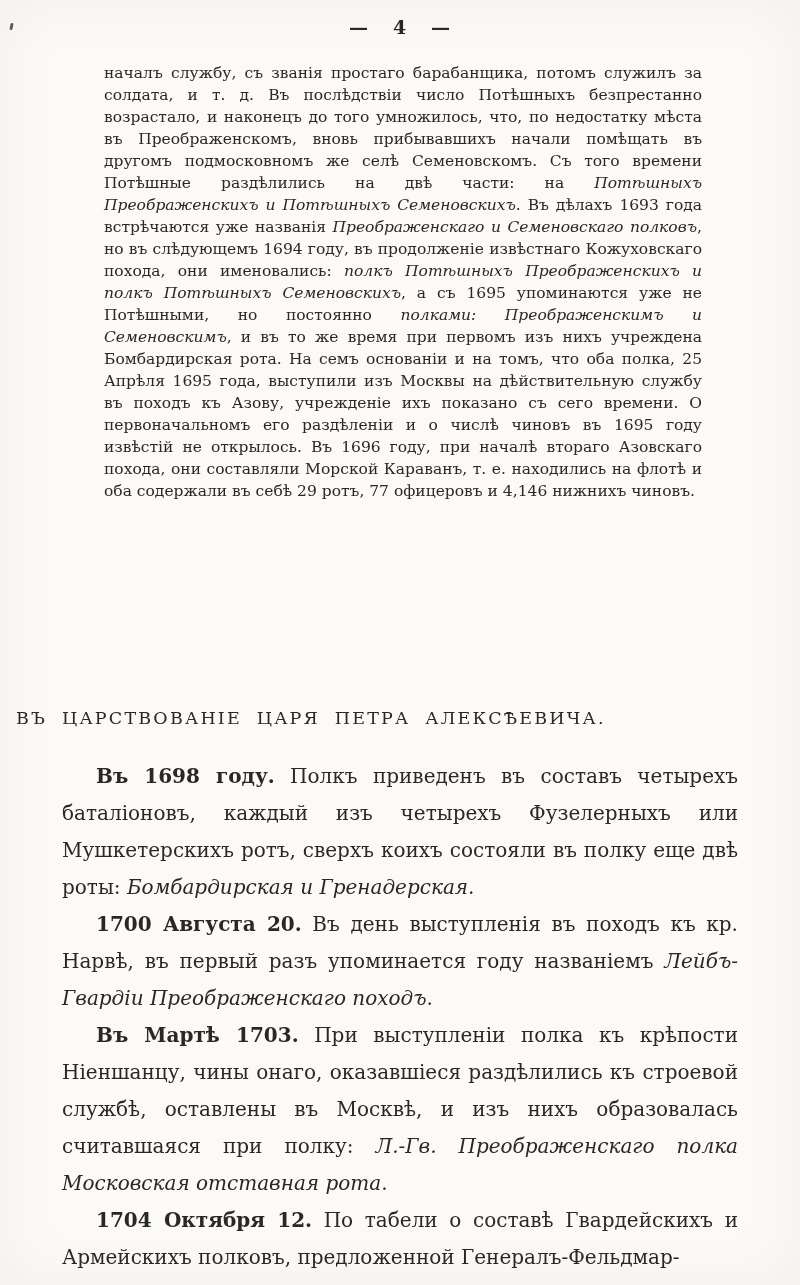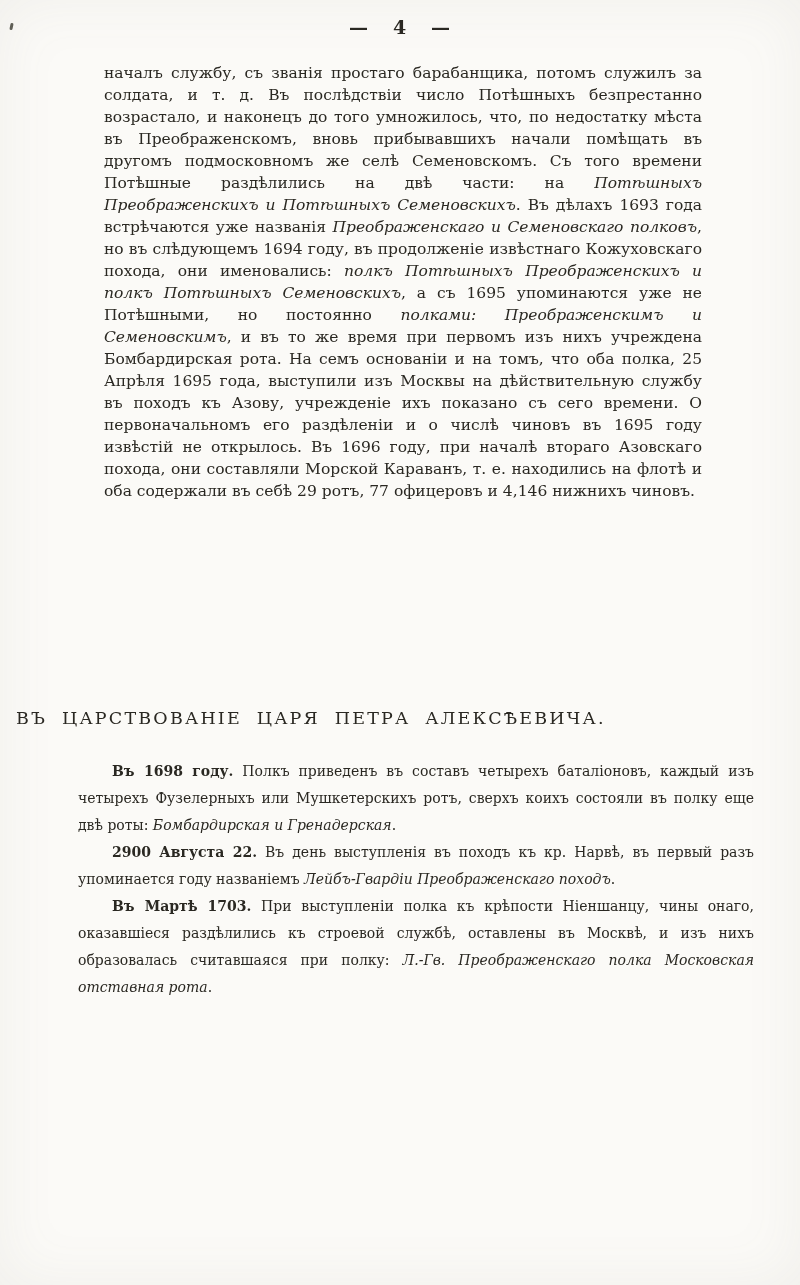--- a/index.html
+++ b/index.html
@@ -57,24 +57,24 @@
     text-align: left;
     font-size: 17.5px;
     font-weight: normal;
     letter-spacing: 2.2px;
     word-spacing: 7px;
     color: var(--ink);
   }
   .main-text {
     position: absolute;
     top: 758px;
-    left: 78px;
+    left: 62px;
     width: 676px;
-    font-size: 14px;
-    line-height: 27px;
+    font-size: 20px;
+    line-height: 37px;
     text-align: justify;
     color: var(--ink);
   }
   .entry {
     margin: 0;
     text-indent: 34px;
   }
   .seg-normal { font-style: normal; font-weight: normal; }
   .seg-italic { font-style: italic; }
   .seg-bold   { font-weight: bold; }
@@ -100,17 +100,18 @@
   <div class="page-header">
     <span class="dash">—</span><span class="page-num">4</span><span class="dash">—</span>
   </div>
 
   <div class="intro" lang="ru"><span class="seg-normal">началъ службу, съ званія простаго барабанщика, потомъ служилъ за солдата, и т. д. Въ послѣдствіи число Потѣшныхъ безпрестанно возрастало, и наконецъ до того умножилось, что, по недостатку мѣста въ Преображенскомъ, вновь прибывавшихъ начали помѣщать въ другомъ подмосковномъ же селѣ Семеновскомъ. Съ того времени Потѣшные раздѣлились на двѣ части: на </span><span class="seg-italic">Потѣшныхъ Преображенскихъ и Потѣшныхъ Семеновскихъ</span><span class="seg-normal">. Въ дѣлахъ 1693 года встрѣчаются уже названія </span><span class="seg-italic">Преображенскаго и Семеновскаго полковъ</span><span class="seg-normal">, но въ слѣдующемъ 1694 году, въ продолженіе извѣстнаго Кожуховскаго похода, они именовались: </span><span class="seg-italic">полкъ Потѣшныхъ Преображенскихъ и полкъ Потѣшныхъ Семеновскихъ</span><span class="seg-normal">, а съ 1695 упоминаются уже не Потѣшными, но постоянно </span><span class="seg-italic">полками: Преображенскимъ и Семеновскимъ</span><span class="seg-normal">, и въ то же время при первомъ изъ нихъ учреждена Бомбардирская рота. На семъ основаніи и на томъ, что оба полка, 25 Апрѣля 1695 года, выступили изъ Москвы на дѣйствительную службу въ походъ къ Азову, учрежденіе ихъ показано съ сего времени. О первоначальномъ его раздѣленіи и о числѣ чиновъ въ 1695 году извѣстій не открылось. Въ 1696 году, при началѣ втораго Азовскаго похода, они составляли Морской Караванъ, т. е. находились на флотѣ и оба содержали въ себѣ 29 ротъ, 77 офицеровъ и 4,146 нижнихъ чиновъ.</span></div>
 
   <h2 class="section-heading">ВЪ ЦАРСТВОВАНІЕ ЦАРЯ ПЕТРА АЛЕКСѢЕВИЧА.</h2>
 
   <div class="main-text" lang="ru">
     <p class="entry"><span class="seg-bold">Въ 1698 году.</span><span class="seg-normal"> Полкъ приведенъ въ составъ четырехъ баталіоновъ, каждый изъ четырехъ Фузелерныхъ или Мушкетерскихъ ротъ, сверхъ коихъ состояли въ полку еще двѣ роты: </span><span class="seg-italic">Бомбардирская и Гренадерская</span><span class="seg-normal">.</span></p>
-    <p class="entry"><span class="seg-bold">2900 Августа 22.</span><span class="seg-normal"> Въ день выступленія въ походъ къ кр. Нарвѣ, въ первый разъ упоминается году названіемъ </span><span class="seg-italic">Лейбъ-Гвардіи Преображенскаго походъ</span><span class="seg-normal">.</span></p>
+    <p class="entry"><span class="seg-bold">1700 Августа 20.</span><span class="seg-normal"> Въ день выступленія въ походъ къ кр. Нарвѣ, въ первый разъ упоминается году названіемъ </span><span class="seg-italic">Лейбъ-Гвардіи Преображенскаго походъ</span><span class="seg-normal">.</span></p>
     <p class="entry"><span class="seg-bold">Въ Мартѣ 1703.</span><span class="seg-normal"> При выступленіи полка къ крѣпости Ніеншанцу, чины онаго, оказавшіеся раздѣлились къ строевой службѣ, оставлены въ Москвѣ, и изъ нихъ образовалась считавшаяся при полку: </span><span class="seg-italic">Л.-Гв. Преображенскаго полка Московская отставная рота</span><span class="seg-normal">.</span></p>
+    <p class="entry"><span class="seg-bold">1704 Октября 12.</span><span class="seg-normal"> По табели о составѣ Гвардейскихъ и Армейскихъ полковъ, предложенной Генералъ-Фельдмар-</span></p>
   </div>
 
 </div>
 
 </body></html>

